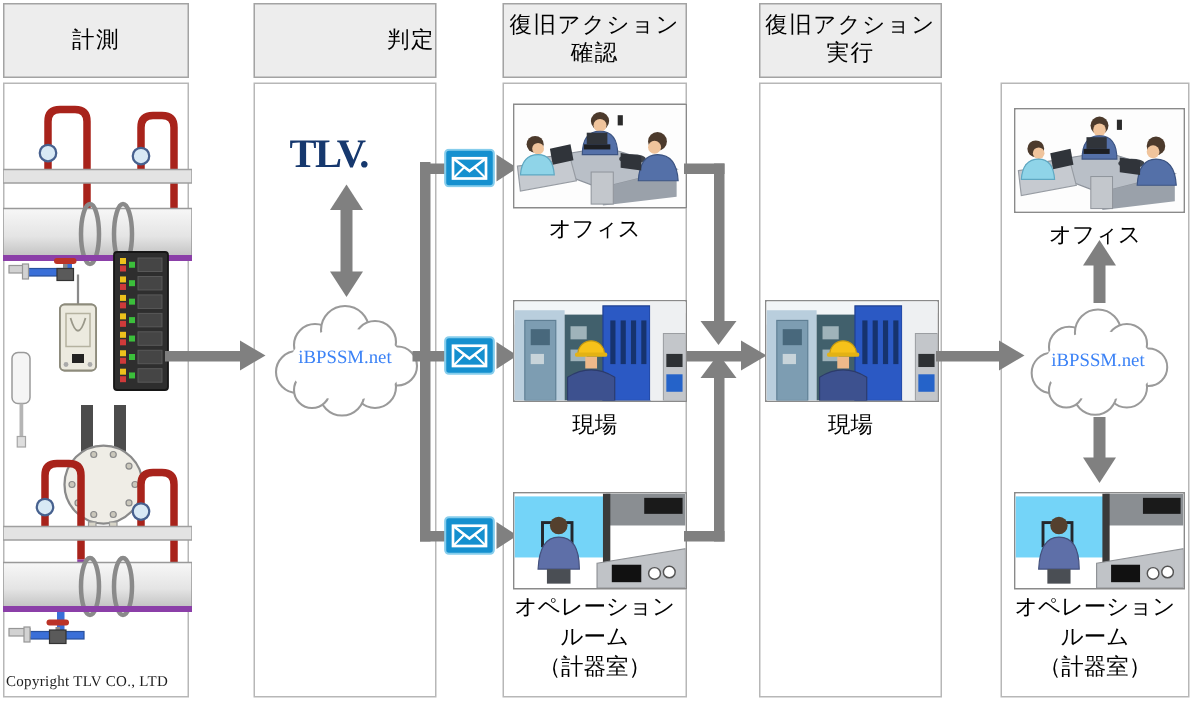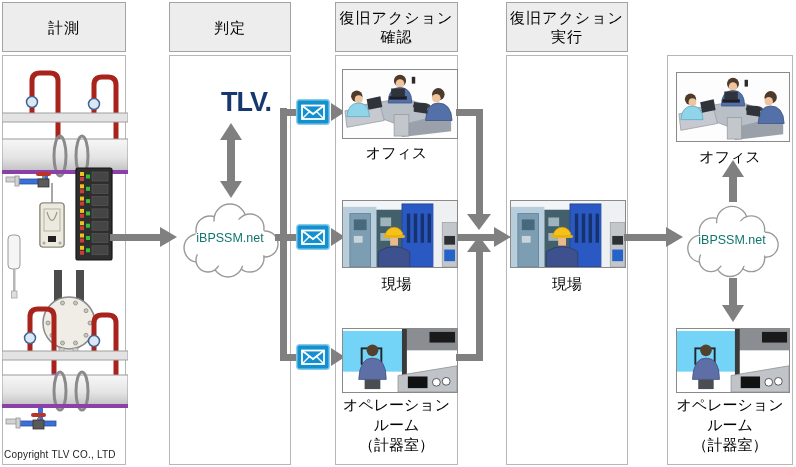--- a/index.html
+++ b/index.html
@@ -1,18 +1,18 @@
 <!DOCTYPE html>
 <html><head>
 <meta charset="utf-8">
 <style>
   html,body{margin:0;padding:0;background:#fff;}
   .canvas{
     position:relative;width:796px;height:467px;background:#fff;overflow:hidden;
-    font-family:Liberation Sans, sans-serif;color:#000;
+    font-family:Liberation Serif, serif;color:#000;
   }
   .hdr{
     position:absolute;top:2px;height:50px;background:#ededed;border:1px solid #a3a3a3;
     box-sizing:border-box;display:flex;flex-direction:column;align-items:center;justify-content:center;
     font-size:15px;letter-spacing:1px;line-height:19px;text-align:center;
   }
   .col{
     position:absolute;top:55px;height:410px;background:#fff;border:1px solid #b7b7b7;
     box-sizing:border-box;
   }
@@ -21,41 +21,41 @@
   .tri-r{border-top:10px solid transparent;border-bottom:10px solid transparent;border-left:17px solid #808080;}
   .tri-r.sm{border-top:9px solid transparent;border-bottom:9px solid transparent;border-left:14px solid #808080;}
   .tri-u{border-left:11px solid transparent;border-right:11px solid transparent;border-bottom:17px solid #808080;}
   .tri-u.md{border-left:12px solid transparent;border-right:12px solid transparent;border-bottom:16px solid #808080;}
   .tri-d{border-left:11px solid transparent;border-right:11px solid transparent;border-top:17px solid #808080;}
   .tri-d.md{border-left:12px solid transparent;border-right:12px solid transparent;border-top:16px solid #808080;}
   .photo{position:absolute;border:1px solid #8a8a8a;background:#fff;box-sizing:border-box;}
   .photo svg{display:block;width:100%;height:100%;}
   .lbl{position:absolute;text-align:center;font-size:15px;line-height:20px;}
   .tlv{
-    position:absolute;left:193px;top:86px;width:78px;height:32px;text-align:right;
+    position:absolute;left:193px;top:86px;width:78px;height:32px;text-align:left;
     font-size:27px;font-weight:bold;color:#16386e;letter-spacing:-1px;line-height:32px;
   }
   .cloud{position:absolute;}
   .cloud svg{display:block;width:100%;height:100%;}
   .cloud .cloud-label{
-    position:absolute;left:0;right:0;text-align:center;font-size:12.5px;color:#0f766e;
+    position:absolute;left:0;right:0;text-align:center;font-size:12.5px;color:#3b82f6;
   }
   .env{position:absolute;width:34px;height:26px;}
   .env svg{display:block;width:100%;height:100%;}
   .copyright{position:absolute;left:4px;top:449px;font-size:10px;color:#1d1d1d;letter-spacing:0.2px;}
 </style>
 </head>
 <body>
 
 <div class="canvas">
 
   <div class="hdr" style="left:2px;width:124px;">
     <span>計測</span>
   </div>
-  <div class="hdr" style="left:169px;width:122px;">
+  <div class="hdr" style="left:169px;width:122px;align-items:flex-end;">
     <span>判定</span>
   </div>
   <div class="hdr" style="left:335px;width:123px;">
     <span>復旧アクション</span>
     <span>確認</span>
   </div>
   <div class="hdr" style="left:506px;width:122px;">
     <span>復旧アクション</span>
     <span>実行</span>
   </div>

